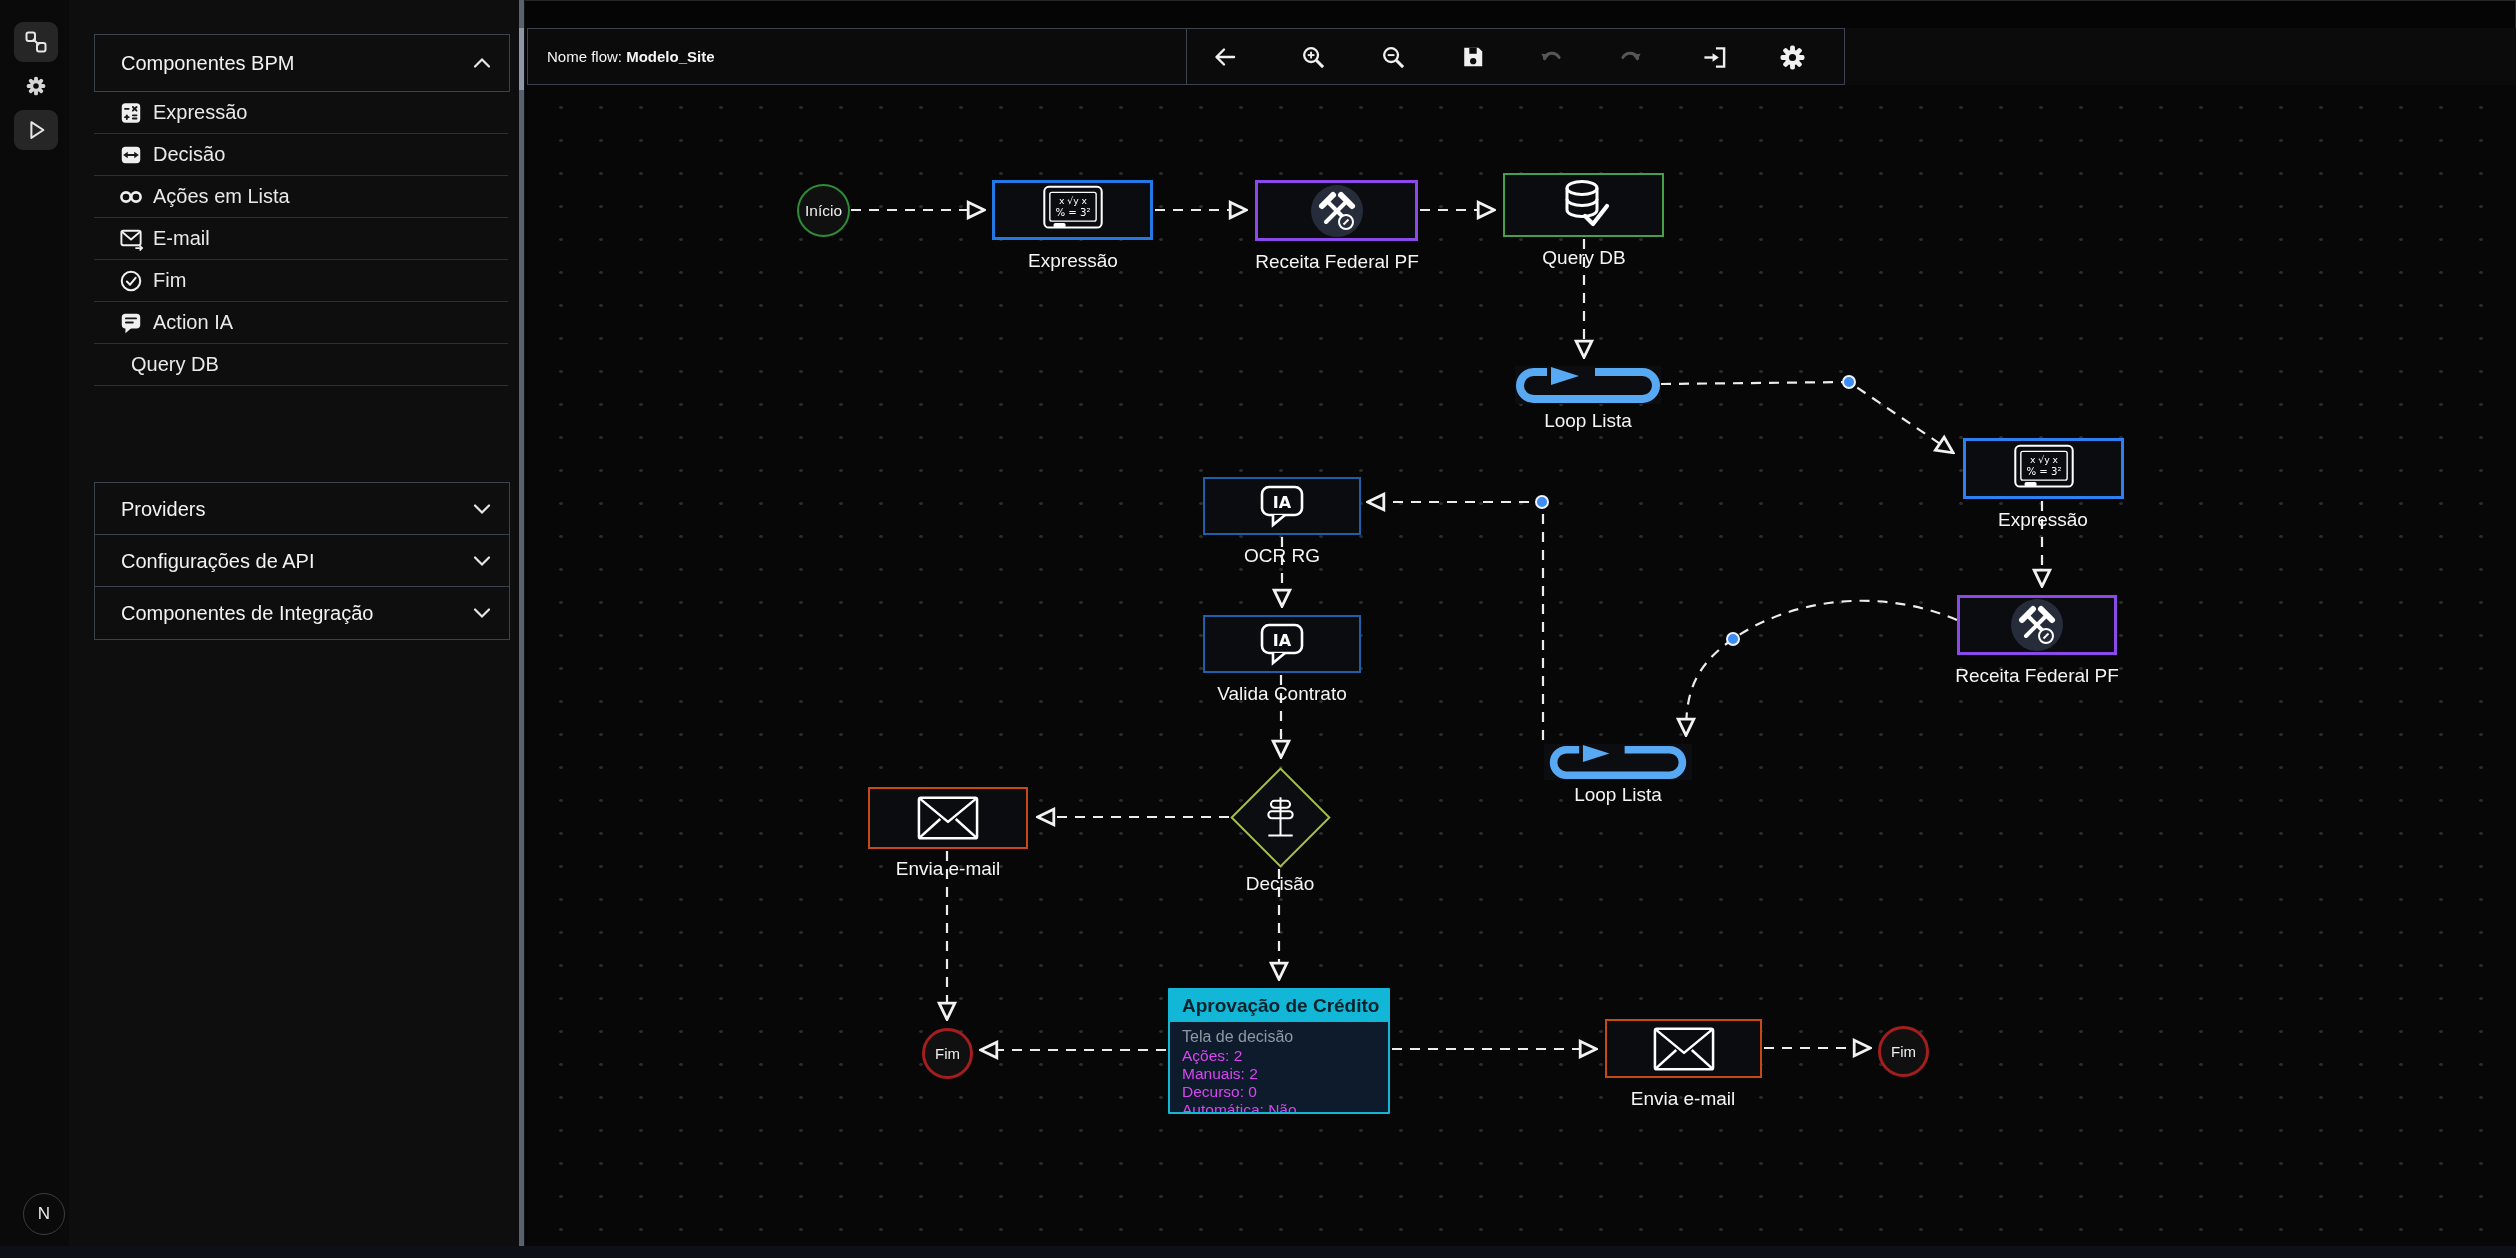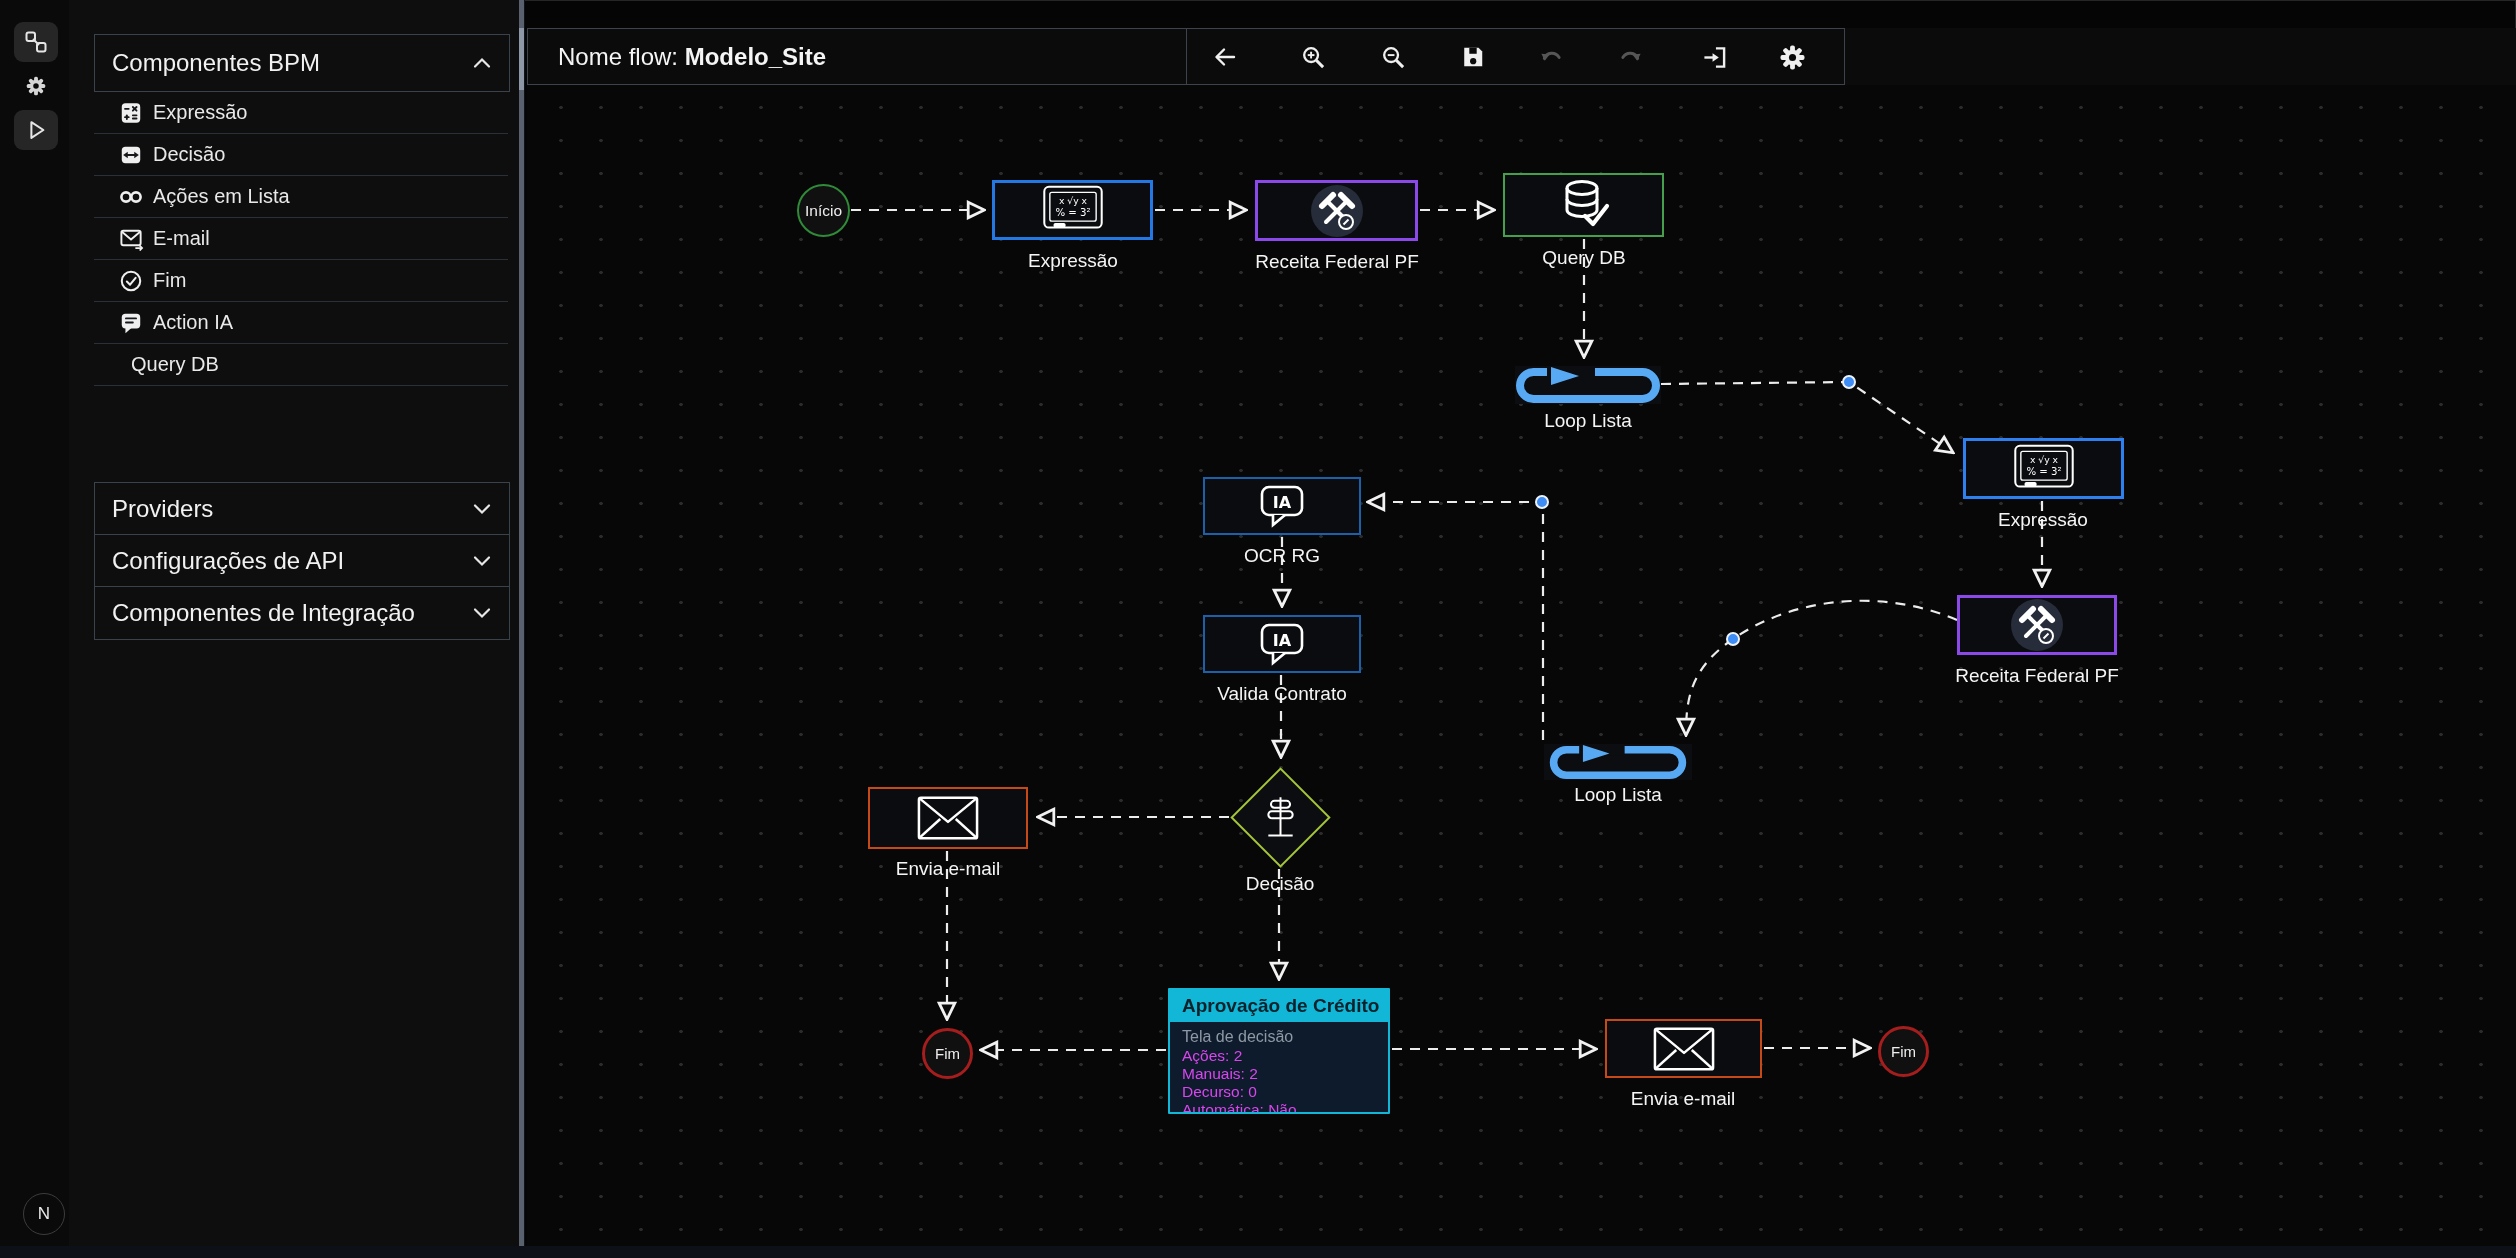--- a/index.html
+++ b/index.html
@@ -9,41 +9,41 @@
   
   .rail{position:absolute;left:0;top:0;width:69px;height:1258px;background:#0a0a0a;border-right:1px solid #191919;}
   .rail-btn{position:absolute;left:14px;width:44px;height:40px;border-radius:9px;display:flex;align-items:center;justify-content:center;}
   .rail-btn.raised{background:#262626;}
   .avatar{position:absolute;left:23px;top:1193px;width:40px;height:40px;border-radius:50%;border:1.5px solid #3c3c3c;
     display:flex;align-items:center;justify-content:center;font-size:17px;color:#e8e8e8;}
 
   
   .panel{position:absolute;left:69px;top:0;width:450px;height:1258px;background:#0e0e0e;}
   .acc{position:absolute;left:25px;width:414px;border:1px solid #3a424c;background:#0e0e0e;display:flex;align-items:center;}
-  .acc .t{margin-left:17px;font-size:24px;color:#f2f2f2;}
+  .acc .t{margin-left:26px;font-size:20px;color:#f2f2f2;}
   .acc .chev{position:absolute;right:18px;top:50%;transform:translateY(-50%);}
   .items{position:absolute;left:25px;top:92px;width:414px;}
   .sitem{height:41px;display:flex;align-items:center;border-bottom:1px solid #2a3038;position:relative;}
   .sitem .sicon{width:26px;height:26px;margin-left:24px;display:flex;align-items:center;justify-content:center;}
   .sitem .slabel{margin-left:9px;font-size:20px;color:#e9e9e9;}
   .sitem.noicon .slabel{margin-left:37px;}
   .divider{position:absolute;left:519px;top:0;width:6px;height:1258px;background:#10141a;}
   .divider .line{position:absolute;left:0;top:0;width:5px;height:1258px;background:#59616e;}
   .divider .thumb{position:absolute;left:0;top:28px;width:5px;height:62px;background:#8d97a5;}
 
   
   .canvas{position:absolute;left:527px;top:28px;width:1989px;height:1218px;background:#070707;
     background-image:radial-gradient(circle, #2b2b2b 1.6px, transparent 1.9px);
     background-size:40px 33px;background-position:14px 30px;}
   .bottom-strip{position:absolute;left:0;bottom:0;width:2516px;height:12px;background:#0d1117;}
 
   
   .toolbar{position:absolute;left:0;top:0;width:1989px;height:57px;background:#0b0b0b;}
   .tb-name{position:absolute;left:0;top:0;width:658px;height:55px;border:1px solid #3c434d;display:flex;align-items:center;}
-  .tb-name .txt{margin-left:30px;font-size:24px;color:#f5f5f5;}
+  .tb-name .txt{margin-left:19px;font-size:15px;color:#f5f5f5;}
   .tb-name .txt b{font-weight:bold;}
   .tb-group{position:absolute;left:658px;top:0;width:659px;height:55px;border:1px solid #3c434d;border-left:none;}
   .tb-btn{position:absolute;top:8px;width:42px;height:40px;display:flex;align-items:center;justify-content:center;border-radius:6px;}
 
   
   .node{position:absolute;background:#0b0c0f;display:flex;align-items:center;justify-content:center;box-sizing:border-box;}
   .nlabel{position:absolute;transform:translateX(-50%);font-size:19px;color:#f5f5f5;white-space:nowrap;}
   .circle-node{position:absolute;border-radius:50%;background:#101010;display:flex;align-items:center;justify-content:center;box-sizing:border-box;}
   .diamond{position:absolute;left:718px;top:754px;width:71px;height:71px;background:#0c0d10;border:2.5px solid #a4c639;transform:rotate(45deg);display:flex;align-items:center;justify-content:center;box-sizing:border-box;}
   .diamond .inner{transform:rotate(-45deg);}

